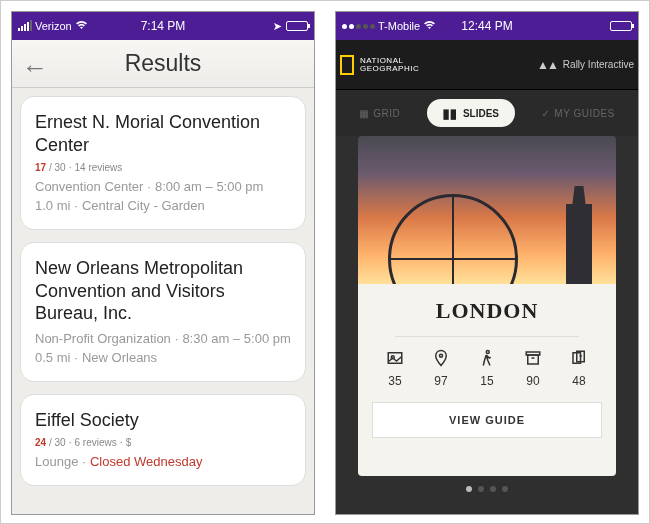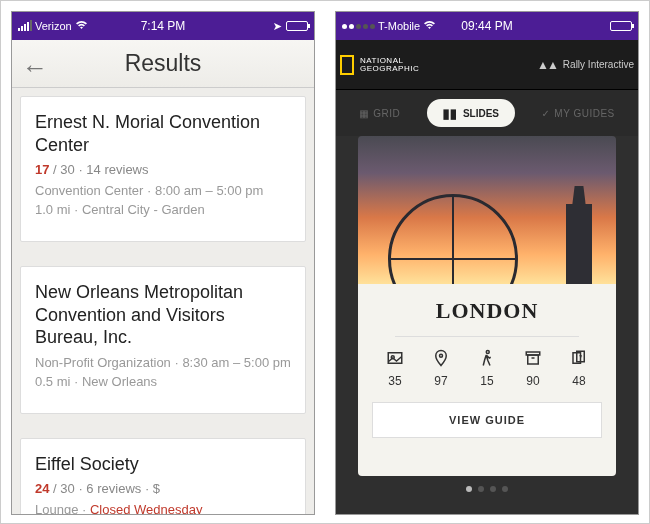--- a/index.html
+++ b/index.html
@@ -66,26 +66,26 @@
   .back-arrow {
     position: absolute; left: 10px; top: 50%; transform: translateY(-50%);
     font-size: 26px; color: #777; font-weight: 300;
   }
   .navbar-title { font-size: 23px; color: #333; }
 
   .results-scroll { flex: 1; overflow: hidden; padding: 8px; }
   .result-card {
     background: #fff;
     border: 1px solid #ddd;
-    border-radius: 2px;
-    padding: 14px 14px 20px;
-    margin-bottom: 24px;
+    border-radius: 14px;
+    padding: 14px 14px 12px;
+    margin-bottom: 12px;
   }
   .result-title { font-size: 18px; color: #222; line-height: 1.25; margin-bottom: 6px; }
-  .rating-line { font-size: 13px; margin-bottom: 6px; }
+  .rating-line { font-size: 10px; margin-bottom: 6px; }
   .rating-num { font-weight: 700; }
   .rating-num.red { color: #c0392b; }
   .rating-den { color: #888; }
   .rating-sep, .reviews, .price { color: #888; }
   .meta-line { font-size: 13px; color: #999; margin-bottom: 4px; }
   .meta-line .closed { color:#c0392b; }
 
   
   .phone-right { background: #2f2f2f; }
   .statusbar-dots { display:flex; gap:2px; }
@@ -245,21 +245,21 @@
           <span></span>
           <span></span>
         </span>
       <span>T-Mobile</span>
       <span class="wifi">
         <svg width="13" height="10" viewBox="0 0 13 10">
             <path d="M6.5 9 L8 7.3 Q6.5 6 5 7.3 Z M3 5.3 Q6.5 2.3 10 5.3 L8.8 6.6 Q6.5 4.6 4.2 6.6 Z M1 3.3 Q6.5 -1.3 12 3.3 L10.8 4.6 Q6.5 0.8 2.2 4.6 Z" fill="#fff"></path>
           </svg>
       </span>
     </div>
-    <div class="sb-center">09:44 PM</div>
+    <div class="sb-center">12:44 PM</div>
     <div class="sb-right">
       <span class="battery low"><span class="fill"></span></span>
     </div>
   </div>
 
   <div class="header-ng">
     <div class="ng-logo">
       <span class="ng-border"></span>
       <span class="ng-text"><span>NATIONAL</span><br><span>GEOGRAPHIC</span></span>
     </div>

